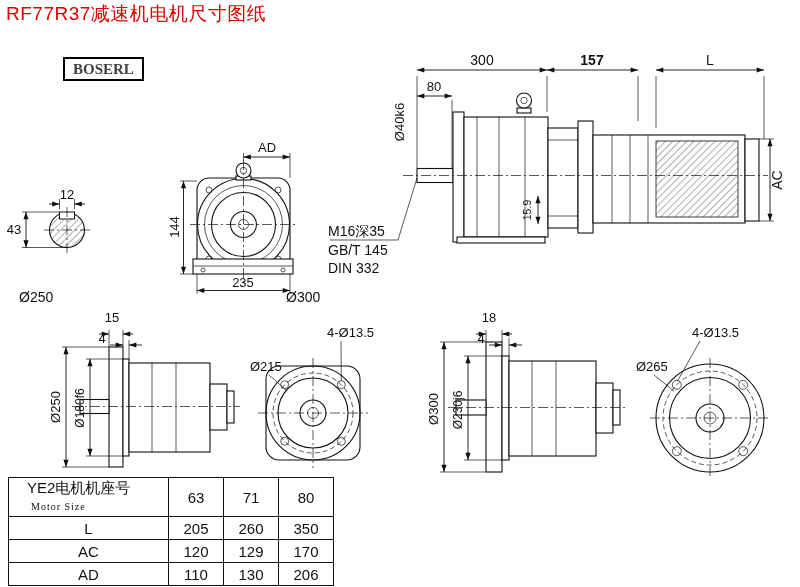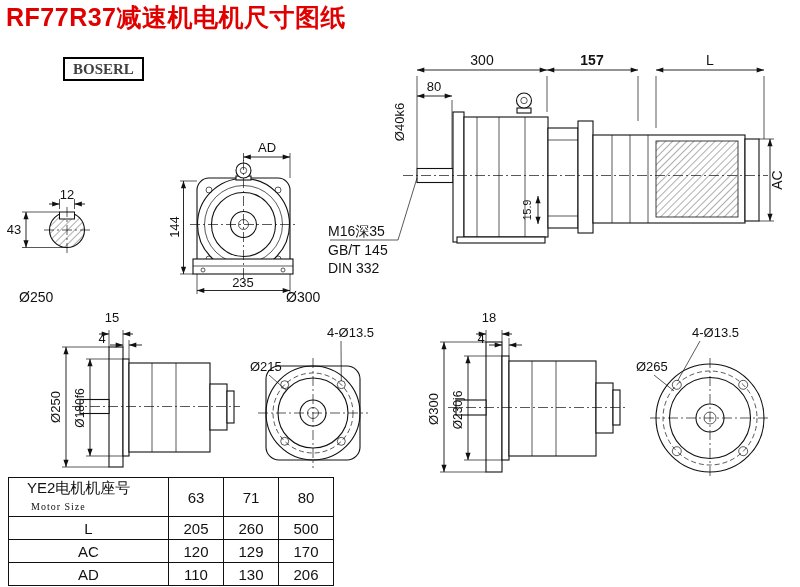--- a/index.html
+++ b/index.html
@@ -1,19 +1,19 @@
 <!DOCTYPE html>
 <html><head>
 <meta charset="utf-8">
 <style>
   *{box-sizing:border-box}
   html,body{margin:0;padding:0}
   body{width:800px;height:587px;position:relative;background:#fff;overflow:hidden;
        font-family:"Liberation Sans","DejaVu Sans",sans-serif;color:#111}
-  #title{position:absolute;left:6px;top:1px;font-size:25px;font-weight:bold;color:#e10000;letter-spacing:.5px}
+  #title{position:absolute;left:6px;top:1px;font-size:19px;font-weight:normal;color:#e10000;letter-spacing:.5px}
   #brand{position:absolute;left:63px;top:57px;border:2px solid #000;padding:0 8px;
          font-family:"Liberation Serif","DejaVu Serif",serif;font-weight:bold;font-size:15px;
          color:#404040;line-height:20px}
   svg#drawing{position:absolute;left:0;top:0}
   svg text{font-family:"Liberation Sans","DejaVu Sans",sans-serif;fill:#111}
   .t14{font-size:14px}.t13{font-size:13px}.t12{font-size:12px}.t10{font-size:10.5px}.b{font-weight:bold}
   .ln{fill:none;stroke:#111;stroke-width:1.1}
   .fillw{fill:#fff;stroke:#111;stroke-width:1.1}
   .thin{fill:none;stroke:#111;stroke-width:.7}
   .cl{fill:none;stroke:#111;stroke-width:.7;stroke-dasharray:10 3 2 3}
@@ -225,21 +225,21 @@
         <div class="en">Motor Size</div>
       </td>
       <td class="val">63</td>
       <td class="val">71</td>
       <td class="val">80</td>
     </tr>
     <tr>
       <td class="lbl">L</td>
       <td class="val">205</td>
       <td class="val">260</td>
-      <td class="val">500</td>
+      <td class="val">350</td>
     </tr>
     <tr>
       <td class="lbl">AC</td>
       <td class="val">120</td>
       <td class="val">129</td>
       <td class="val">170</td>
     </tr>
     <tr>
       <td class="lbl">AD</td>
       <td class="val">110</td>

